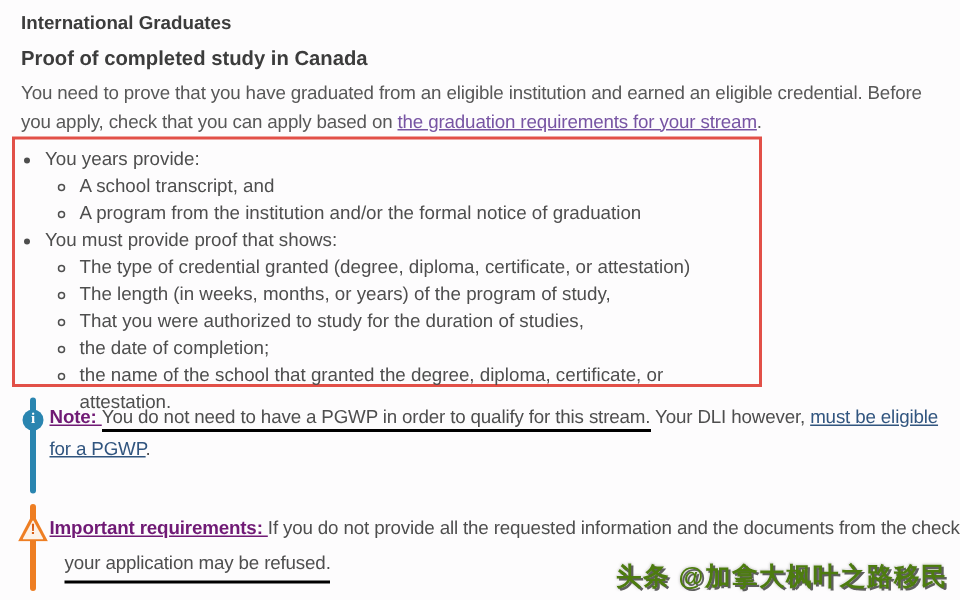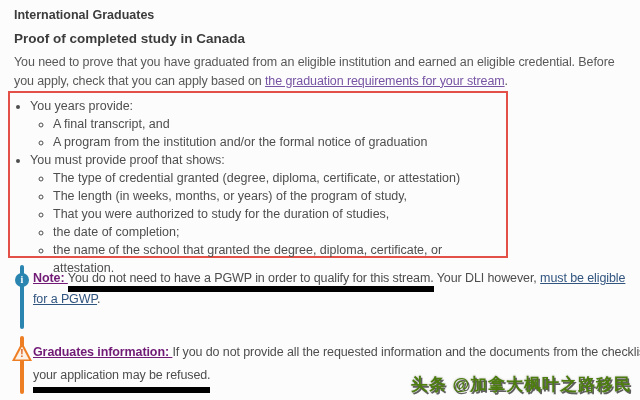--- a/index.html
+++ b/index.html
@@ -54,28 +54,28 @@
   .warn-tri .t-inner { position:absolute; left:3px; top:4.5px; width:14px; height:13px;
     background:#fcf2e8; clip-path:polygon(50% 0, 0 100%, 100% 100%); }
   .warn-tri .t-mark { position:absolute; left:0; top:5px; width:100%; text-align:center;
     font-size:10px; font-weight:700; color:#d95b12; line-height:14px; }
 
   .note-text {
     position:absolute; left:33px; top:268px; width:600px; margin:0;
     font-size:12.5px; line-height:21px; color:#4e4e4e; letter-spacing:-0.1px;
   }
   .note-text b, .warn-text b { color:#701a75;text-decoration:underline; }
-  .hand-underline { border-bottom:6px solid #000000; padding-bottom:1px; }
+  .hand-underline { border-bottom:2px solid #000000; padding-bottom:1px; }
 
   .warn-text {
     position:absolute; left:33px; top:341px; width:604px; margin:0;
     font-size:12.5px; line-height:22px; color:#4e4e4e; letter-spacing:-0.1px;
   }
   .warn-line1 { display:block; white-space:nowrap; }
-  .warn-line2 { display:inline-block; margin-top:1px; }
+  .warn-line2 { display:inline-block; margin-top:1px;margin-left:10px; }
 
   .watermark {
     position:absolute; right:8px; top:373px;
     font-size:17px; font-weight:700; letter-spacing:1px;
     color:#4d7c0f;
     text-shadow:1.5px 1.5px 0 #5f5f5f, -0.5px -0.5px 0 #e8e8e8, 0 0 2px rgba(90,90,90,0.5);
   }
 </style>
 </head>
 <body>
@@ -85,21 +85,21 @@
   <div class="h-small">International Graduates</div>
   <div class="h-main">Proof of completed study in Canada</div>
 
   <p class="intro"><span>You need to prove that you have graduated from an eligible institution and earned an eligible credential. Before you apply, check that you can apply based on </span><a class="link purple">the graduation requirements for your stream</a><span>.</span></p>
 
   <div class="req-box">
     <ul class="lvl1">
       <li>
         <span>You years provide:</span>
         <ul class="lvl2">
-          <li><span>A final transcript, and</span></li>
+          <li><span>A school transcript, and</span></li>
           <li><span>A program from the institution and/or the formal notice of graduation</span></li>
         </ul>
       </li>
       <li>
         <span>You must provide proof that shows:</span>
         <ul class="lvl2">
           <li><span>The type of credential granted (degree, diploma, certificate, or attestation)</span></li>
           <li><span>The length (in weeks, months, or years) of the program of study,</span></li>
           <li><span>That you were authorized to study for the duration of studies,</span></li>
           <li><span>the date of completion;</span></li>
@@ -112,17 +112,17 @@
   <div class="accent-bar note-bar"></div>
   <div class="info-icon">i</div>
   <p class="note-text"><b>Note: </b><span class="hand-underline">You do not need to have a PGWP in order to qualify for this stream.</span><span> Your DLI however, </span><a class="link bluelink">must be eligible for a PGWP</a><span>.</span></p>
 
   <div class="accent-bar warn-bar"></div>
   <div class="warn-tri">
     <div class="t-outer"></div>
     <div class="t-inner"></div>
     <div class="t-mark">!</div>
   </div>
-  <p class="warn-text"><span class="warn-line1"><b>Graduates information: </b><span>If you do not provide all the requested information and the documents from the checklist,</span></span><span class="warn-line2 hand-underline">your application may be refused.</span></p>
+  <p class="warn-text"><span class="warn-line1"><b>Important requirements: </b><span>If you do not provide all the requested information and the documents from the checklist,</span></span><span class="warn-line2 hand-underline">your application may be refused.</span></p>
 
   <div class="watermark">头条 @加拿大枫叶之路移民</div>
 
 </div>
 
 </body></html>

